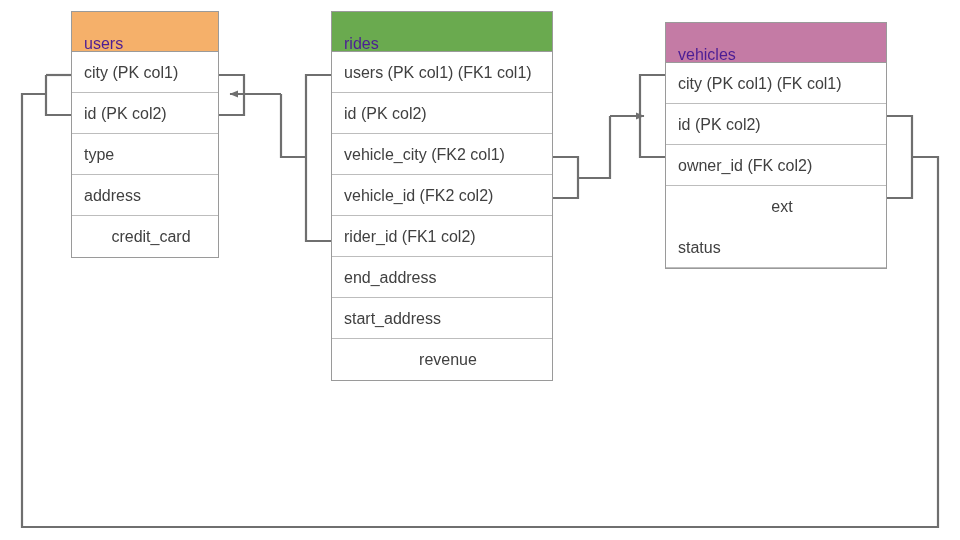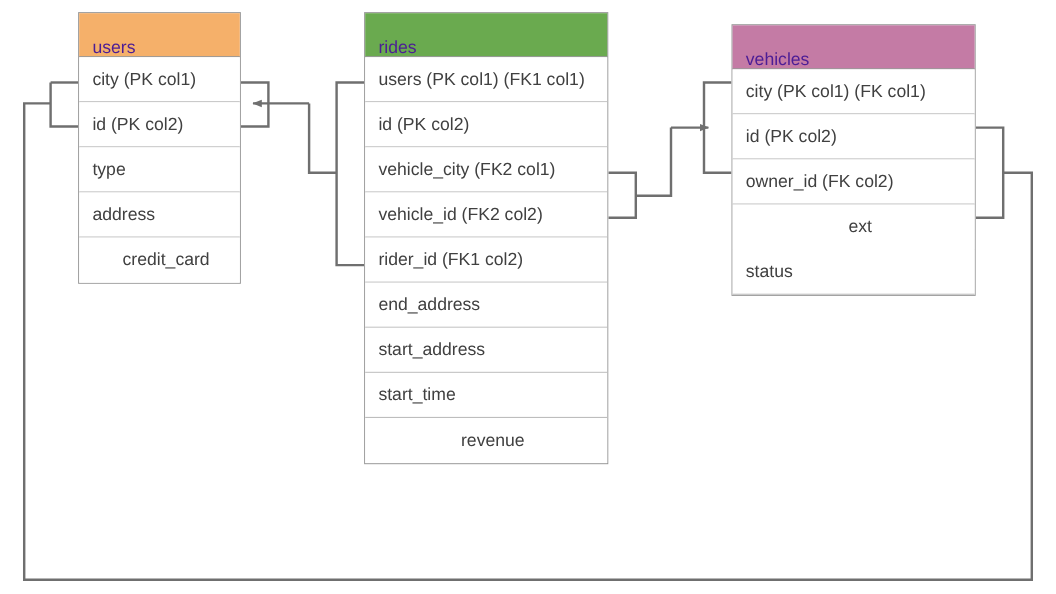--- a/index.html
+++ b/index.html
@@ -107,21 +107,20 @@
 
   <div class="table-box" style="left:331px; top:11px; width:222px;">
     <div class="tbl-header" style="background:#6aaa4f;">rides</div>
     <div class="tbl-row">users (PK col1) (FK1 col1)</div>
     <div class="tbl-row">id (PK col2)</div>
     <div class="tbl-row">vehicle_city (FK2 col1)</div>
     <div class="tbl-row">vehicle_id (FK2 col2)</div>
     <div class="tbl-row">rider_id (FK1 col2)</div>
     <div class="tbl-row">end_address</div>
     <div class="tbl-row">start_address</div>
-    <div class="tbl-row">start_time</div>
     <div class="tbl-row last">revenue</div>
   </div>
 
   <div class="table-box" style="left:665px; top:22px; width:222px;">
     <div class="tbl-header" style="background:#c47ba5;">vehicles</div>
     <div class="tbl-row">city (PK col1) (FK col1)</div>
     <div class="tbl-row">id (PK col2)</div>
     <div class="tbl-row">owner_id (FK col2)</div>
     <div class="tbl-row last">ext</div>
     <div class="tbl-row">status</div>

